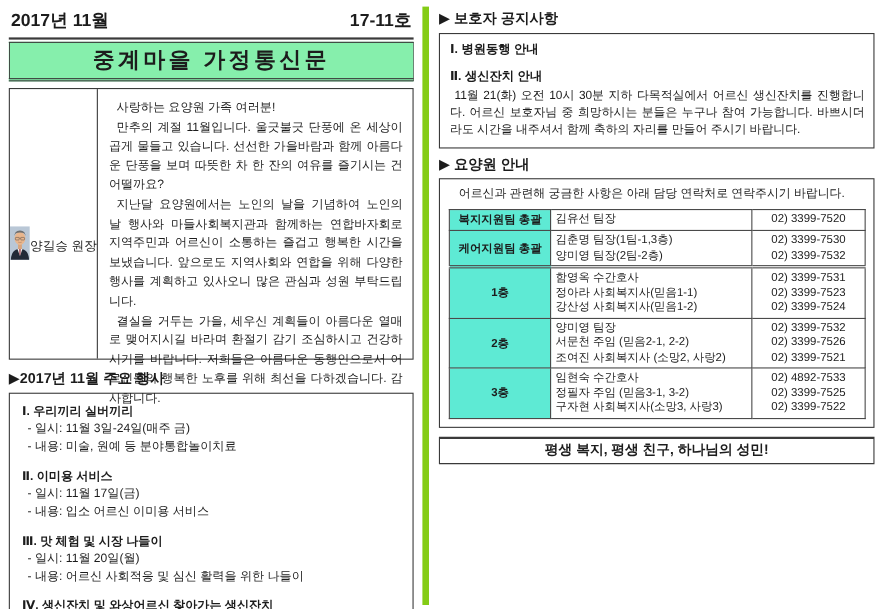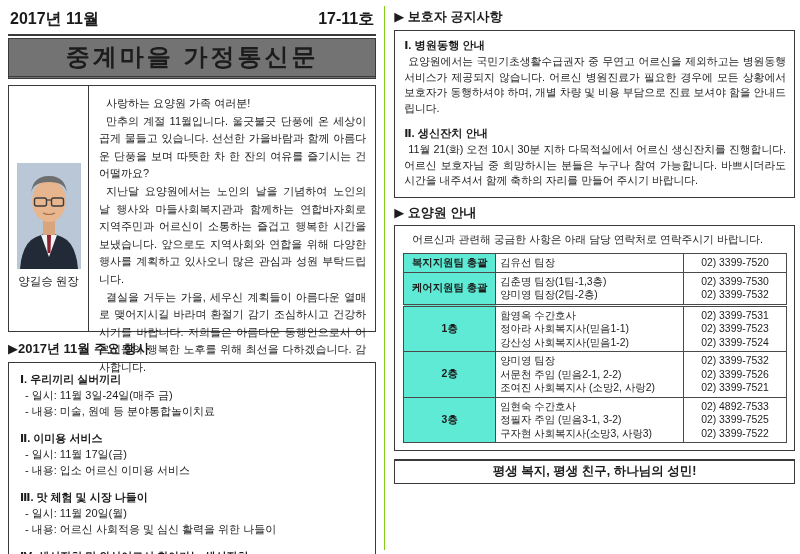--- a/index.html
+++ b/index.html
@@ -4,30 +4,30 @@
 <style>
   * { box-sizing: border-box; }
   html,body { margin:0; padding:0; }
   body {
     width:800px; height:554px; background:#ffffff; color:#1c1c1c;
     font-family:"Liberation Sans","DejaVu Sans",sans-serif;
     overflow:hidden;
   }
   .page { display:flex; width:800px; height:554px; padding:6px 5px 4px 8px; }
   .col-left  { width:392px; padding-right:8px; }
-  .col-right { width:428px; border-left:1px solid #84cc16; padding-left:9px; }
+  .col-right { width:428px; border-left:6px solid #84cc16; padding-left:9px; }
 
   
   .masthead { display:flex; justify-content:space-between; align-items:flex-end;
     font-weight:bold; font-size:16px; padding:3px 2px 4px; border-bottom:2px solid #3a3a3a; }
   .title-bar { margin-top:2px; border:1px solid #3a3a3a; border-bottom:3px double #3a3a3a;
-    background:#737373; text-align:center; font-size:24px; font-weight:bold;
+    background:#86efac; text-align:center; font-size:20px; font-weight:bold;
     letter-spacing:3px; padding:2px 11px 3px; }
   .greeting { display:flex; border:1px solid #3a3a3a; margin-top:6px; height:247px; }
-  .photo-cell { width:80px; border-right:1px solid #3a3a3a; display:flex; flex-direction:column;
+  .photo-cell { width:80px; border-right:1px solid #3a3a3a; display:flex; flex-direction:row;
     align-items:center; justify-content:center; padding-top:34px; }
   .photo-cell svg { width:64px; height:106px; display:block; }
   .director-name { font-size:11.5px; margin-top:5px; white-space:nowrap; }
   .greeting-text { flex:1; padding:9px 9px 6px 10px; font-size:11px; line-height:17.6px;
     text-align:justify; }
   .greeting-text p { margin:0; text-indent:7px; }
 
   .section-heading { font-size:13px; font-weight:bold; margin:8px 0 4px 0; }
   .events-box { border:1px solid #3a3a3a; padding:8px 10px 10px 11px; font-size:11px; line-height:16px; }
   .event + .event { margin-top:11px; }
@@ -117,21 +117,20 @@
     </div>
   </div>
 
   <div class="col-right">
 
     <div class="section-heading" style="margin-top:2px;">▶ 보호자 공지사항</div>
 
     <div class="notices-box">
       <div class="notice">
         <div class="notice-title">Ⅰ.  병원동행 안내</div>
-        <div class="notice-body">요양원에서는 국민기초생활수급권자 중 무연고 어르신을 제외하고는 병원동행 서비스가 제공되지 않습니다. 어르신 병원진료가 필요한 경우에 모든 상황에서 보호자가 동행하셔야 하며, 개별 차량 및 비용 부담으로 진료 보셔야 함을 안내드립니다.</div>
       </div>
       <div class="notice">
         <div class="notice-title">Ⅱ. 생신잔치 안내</div>
         <div class="notice-body">11월 21(화) 오전 10시 30분 지하 다목적실에서 어르신 생신잔치를 진행합니다. 어르신 보호자님 중 희망하시는 분들은 누구나 참여 가능합니다. 바쁘시더라도 시간을 내주셔서 함께 축하의 자리를 만들어 주시기 바랍니다.</div>
       </div>
     </div>
 
     <div class="section-heading" style="margin-top:6px; margin-bottom:3px;">▶ 요양원 안내</div>
 
     <div class="info-box">

